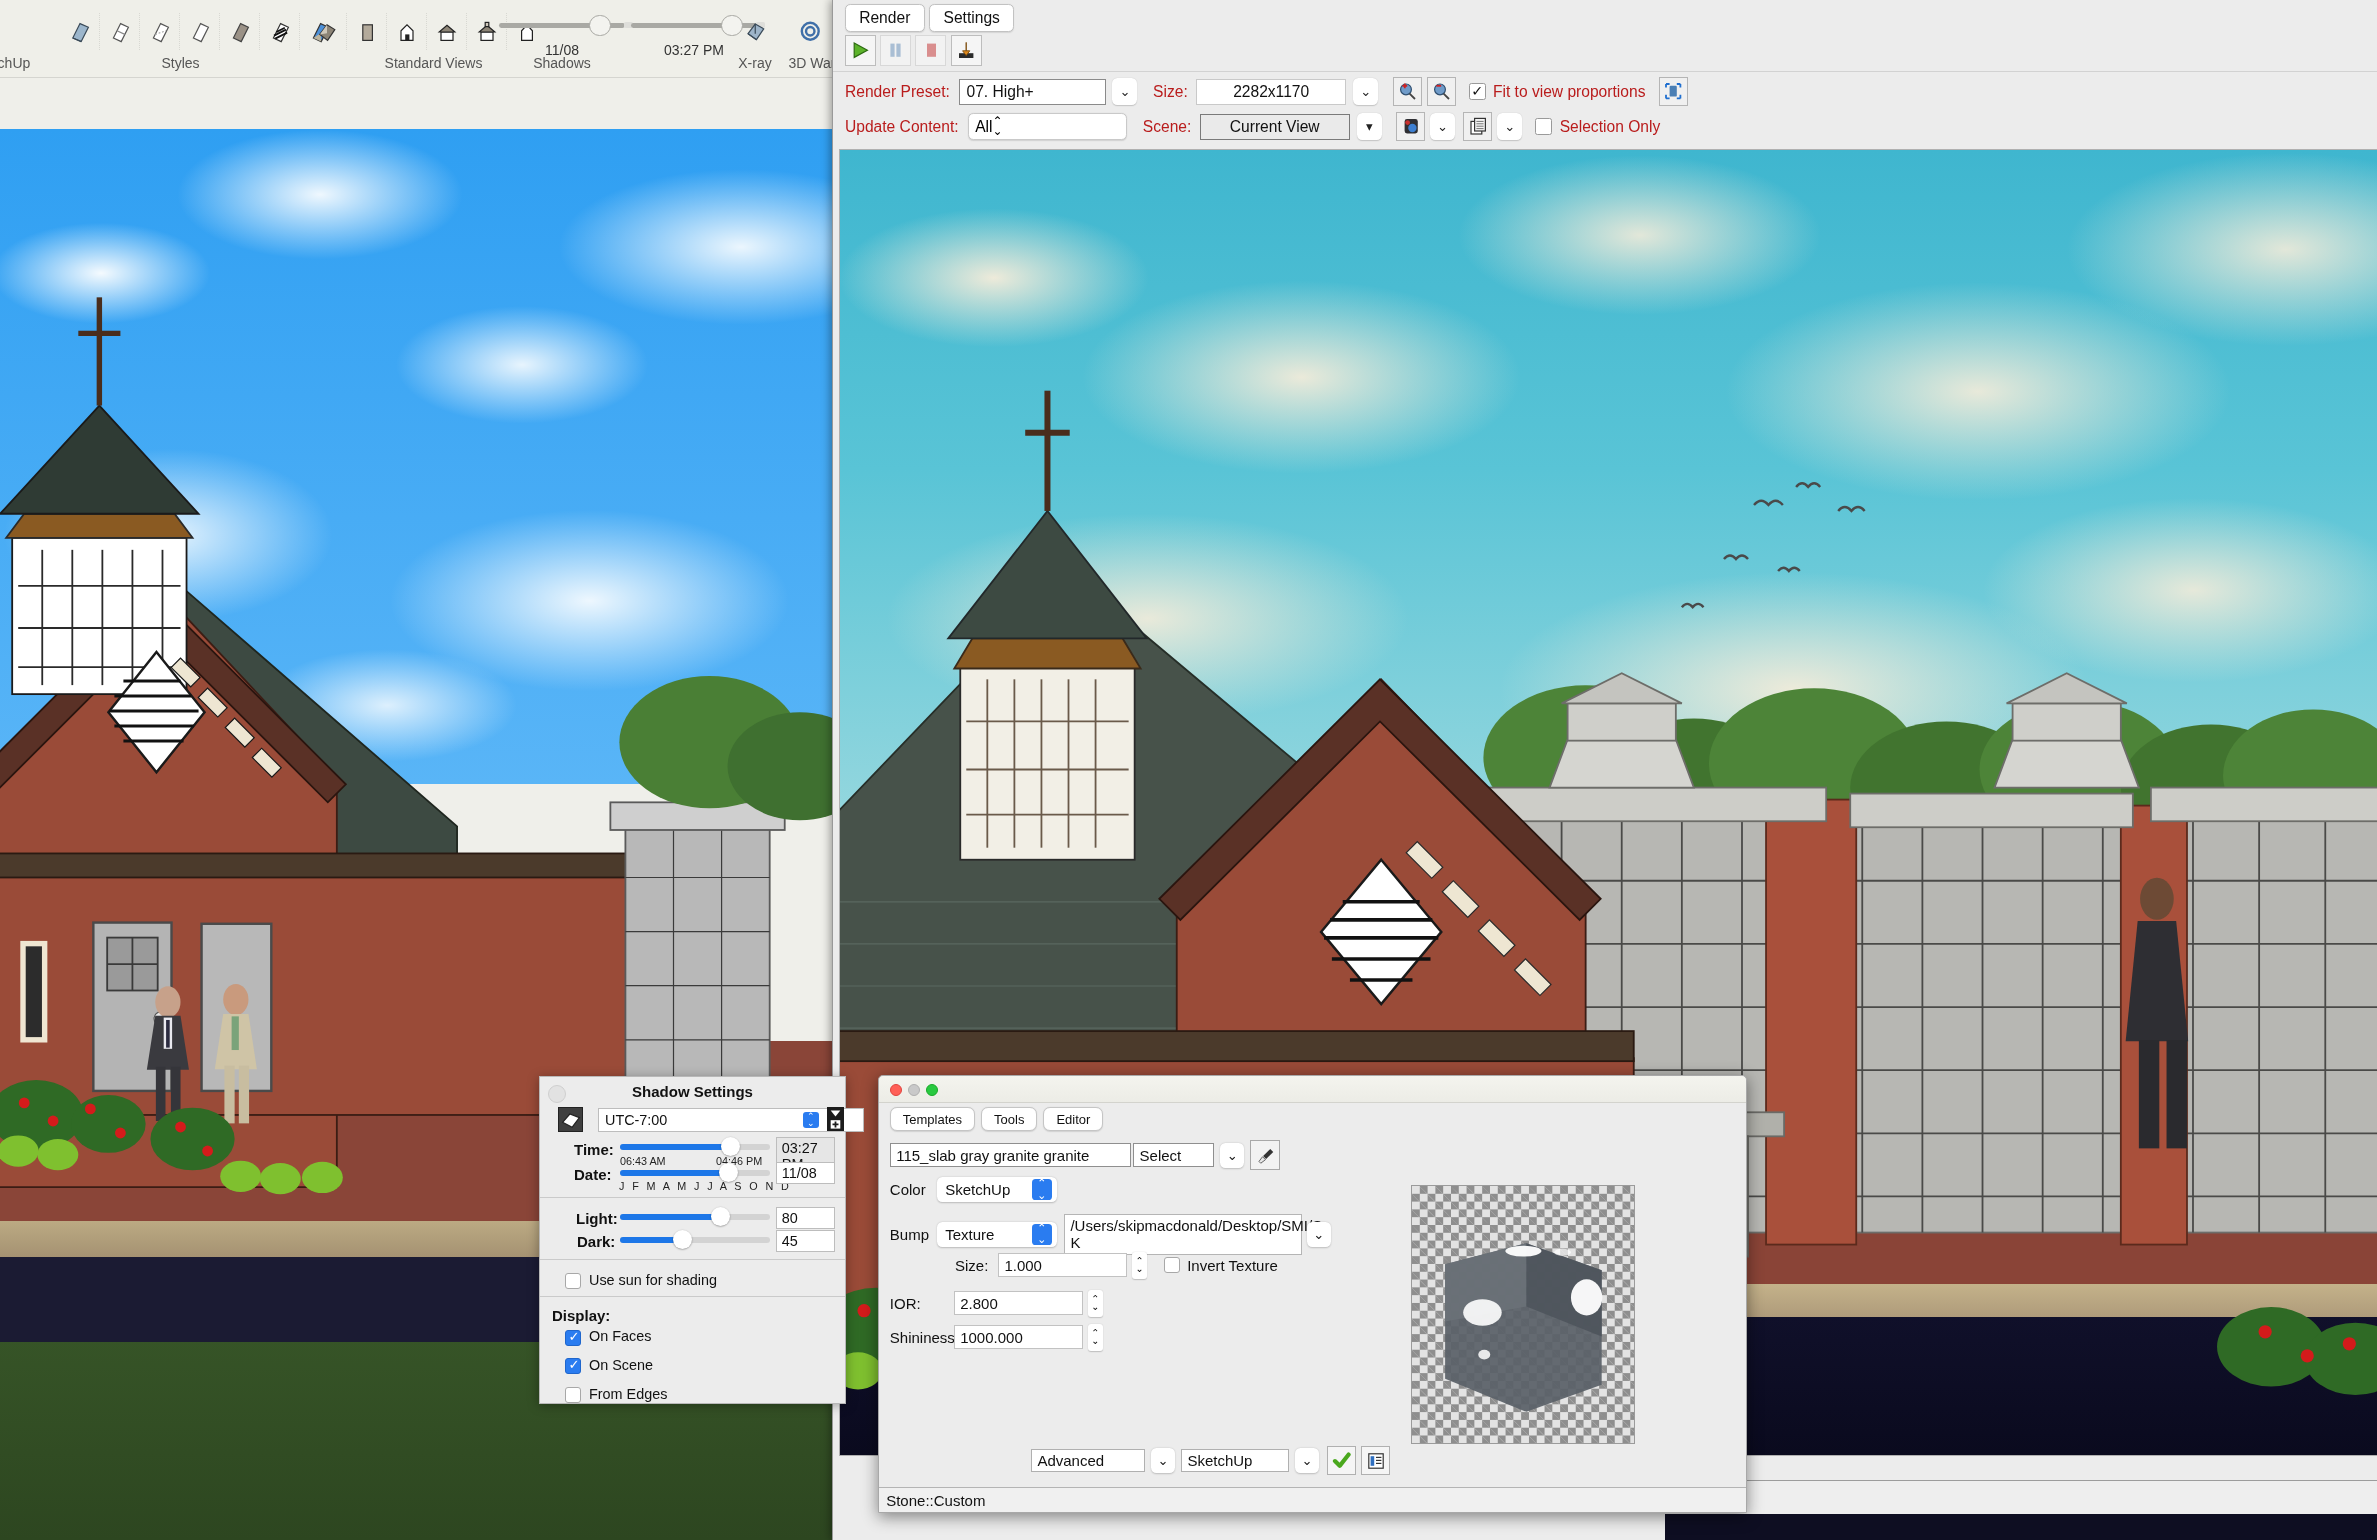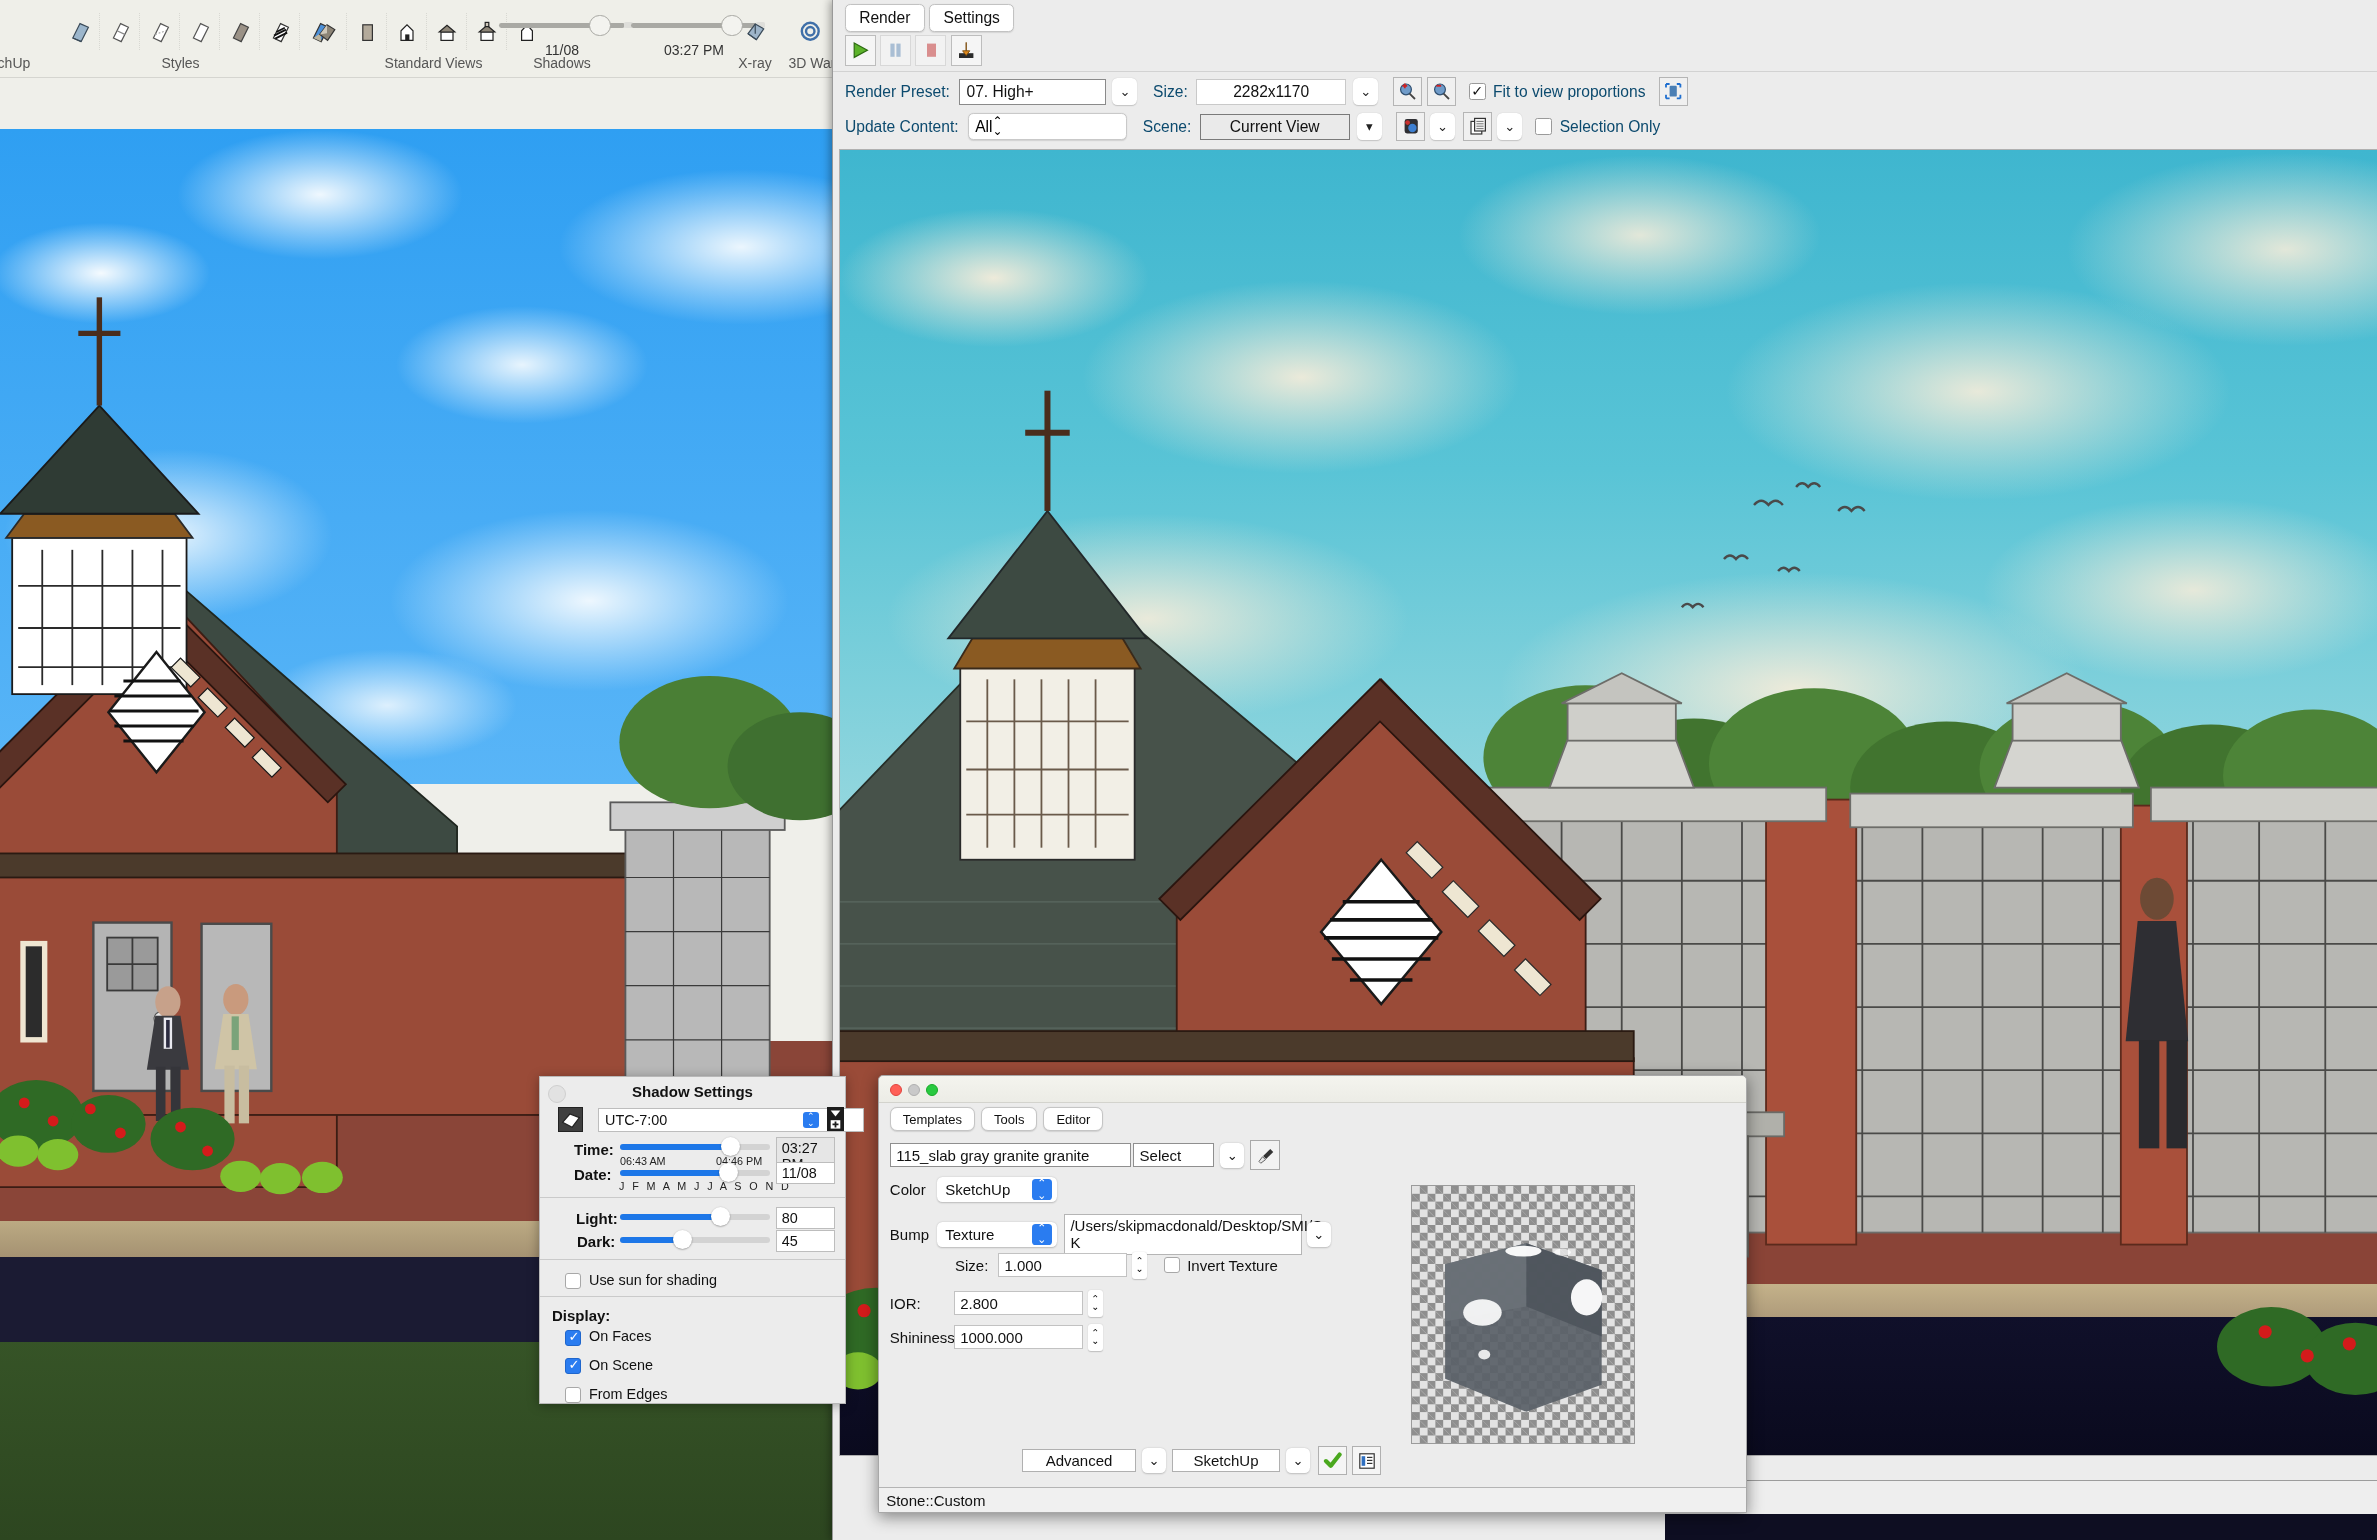--- a/index.html
+++ b/index.html
@@ -59,21 +59,21 @@
   .rw-tab.sel { }
 
   #rw-toolbar { position:absolute; left:12px; top:35px; display:flex; gap:4.2px; align-items:center; }
   .rw-tb-btn { width:31px; height:31px; background:#f5f5f5; border:0.6px solid #bdbdbd;
     display:flex; align-items:center; justify-content:center; }
   .rw-tb-btn.flat { border-color:#d8d8d8; background:#f2f2f2; }
 
   #rw-divider { position:absolute; left:0; top:71px; width:100%; height:0.6px; background:#d2d2d2; }
 
   .rw-row { position:absolute; display:flex; align-items:center; }
-  .rw-label { font-size:15.6px; color:#0c4a6e; }
+  .rw-label { font-size:15.6px; color:#b91c1c; }
   .rw-field { background:#fff; border:0.6px solid #8a8a8a; font-size:15.6px; color:#111;
     padding:3px 6px; }
   .rw-field.plain { border:0.6px solid #c9c9c9;text-align:center; }
   .rw-combo { background:#fff; border:0.6px solid #c9c9c9; border-radius:5.4px; font-size:15.6px;
     padding:3px 6px; box-shadow:0 0.6px 1.2px rgba(0,0,0,.12); display:flex; align-items:center;
     justify-content:flex-start; }
   .rw-chev { width:25px; height:26.5px; background:#fff; border-radius:5.4px;
     box-shadow:0 0.6px 1.2px rgba(0,0,0,.18); display:flex; align-items:center; justify-content:center;
     font-size:13.2px; color:#222; }
   .rw-btn3d { background:#eaeaea; border:0.6px solid #7a7a7a; font-size:15.6px; padding:3px 13.2px; color:#111; }
@@ -844,21 +844,21 @@
       <polygon points="55,130 190,95 190,200 55,225" fill="#6a7178" opacity="0.9"></polygon>
       <polygon points="190,95 315,140 315,250 190,200" fill="#4e555c" opacity="0.92"></polygon>
       <ellipse cx="185" cy="108" rx="30" ry="9" fill="#ffffff" opacity=".95"></ellipse>
       <ellipse cx="117" cy="210" rx="32" ry="22" fill="#ffffff" opacity=".9"></ellipse>
       <ellipse cx="290" cy="185" rx="26" ry="30" fill="#ffffff" opacity=".95"></ellipse>
       <ellipse cx="120" cy="280" rx="10" ry="8" fill="#ffffff" opacity=".85"></ellipse>
       <ellipse cx="250" cy="110" rx="14" ry="6" fill="#ffffff" opacity=".7"></ellipse>
     </svg>
   </div>
 
-  <div class="tm-row" style="left:143px; bottom:37px;text-align:center;">
+  <div class="tm-row" style="left:152px; bottom:37px;">
     <div class="tm-input" style="width:114px; border:0.6px solid #b0b0b0;">Advanced</div>
     <div class="tm-chev" style="margin-left:6px;">⌄</div>
     <div class="tm-input" style="width:108px; margin-left:6px; border:0.6px solid #b0b0b0;">SketchUp</div>
     <div class="tm-chev" style="margin-left:6px;">⌄</div>
     <div style="width:29px;height:29px;margin-left:8.4px;background:#f5f5f5;border:0.6px solid #b0b0b0;display:flex;align-items:center;justify-content:center;">
       <svg width="19" height="19" viewBox="0 0 32 32">
           <path d="M5 17 L13 25 L28 6" fill="none" stroke="#4aa81e" stroke-width="7" stroke-linecap="round" stroke-linejoin="round"></path>
         </svg>
     </div>
     <div style="width:29px;height:29px;margin-left:4.8px;background:#f5f5f5;border:0.6px solid #b0b0b0;display:flex;align-items:center;justify-content:center;">

